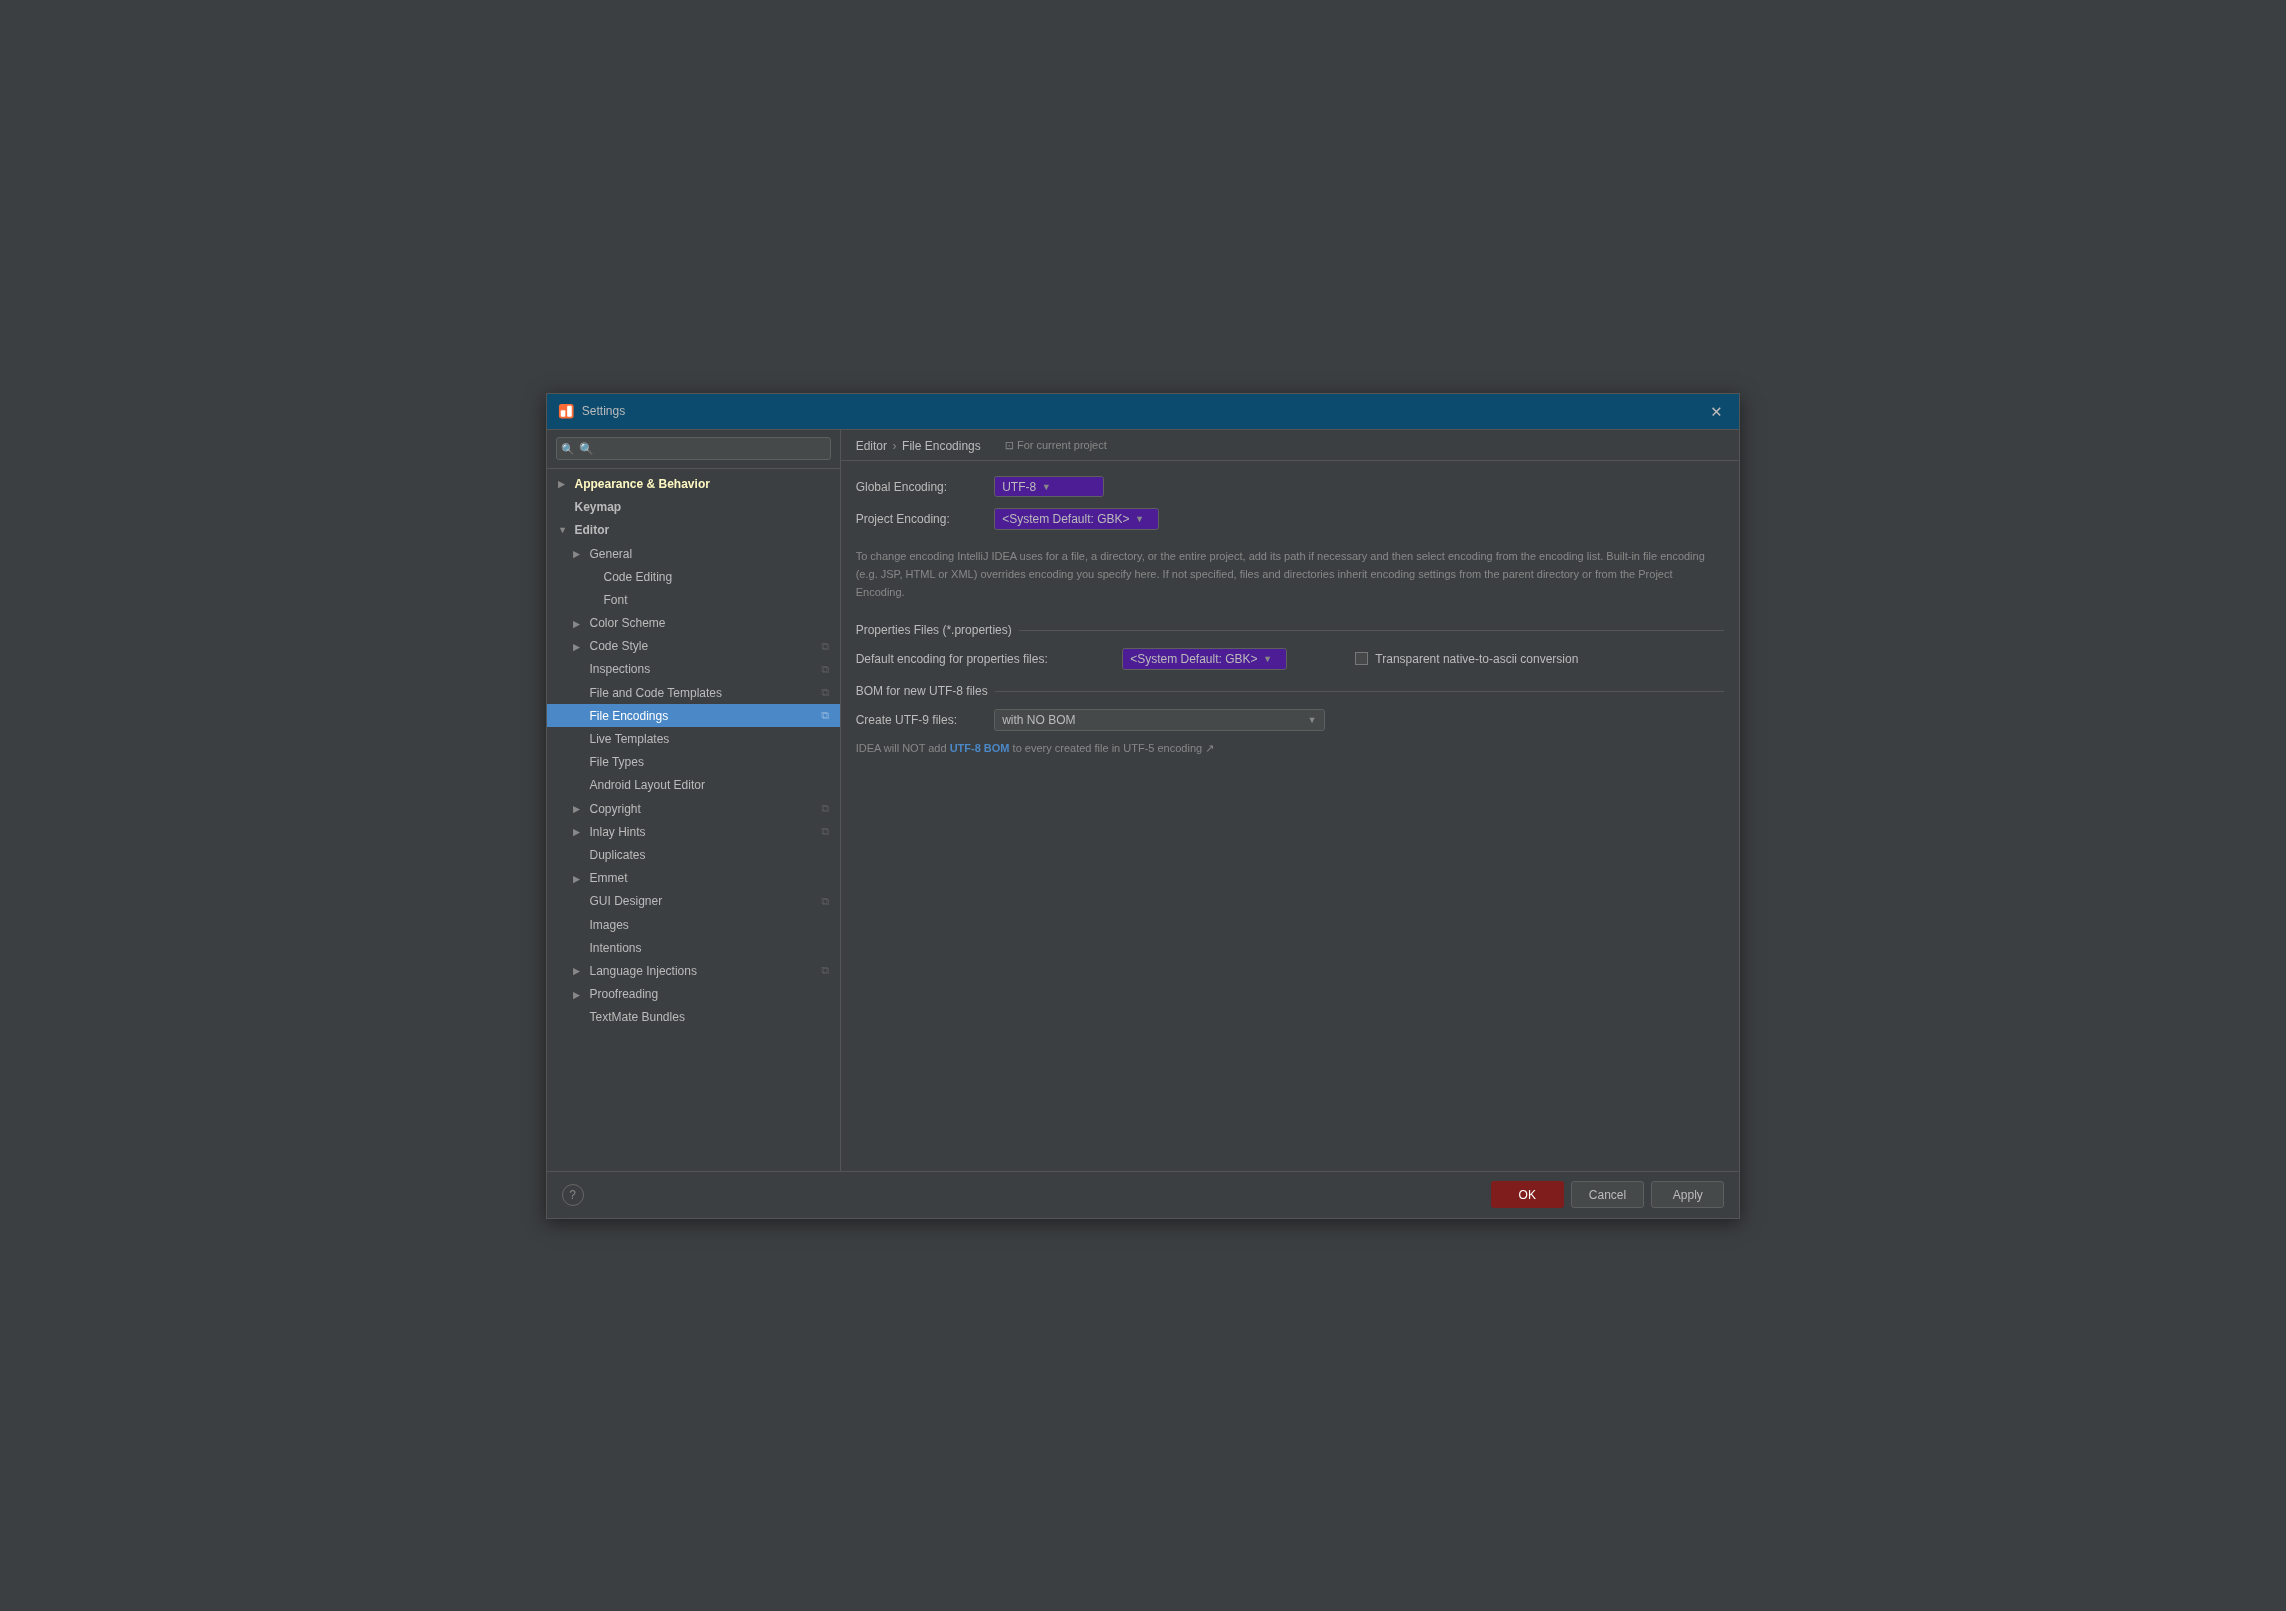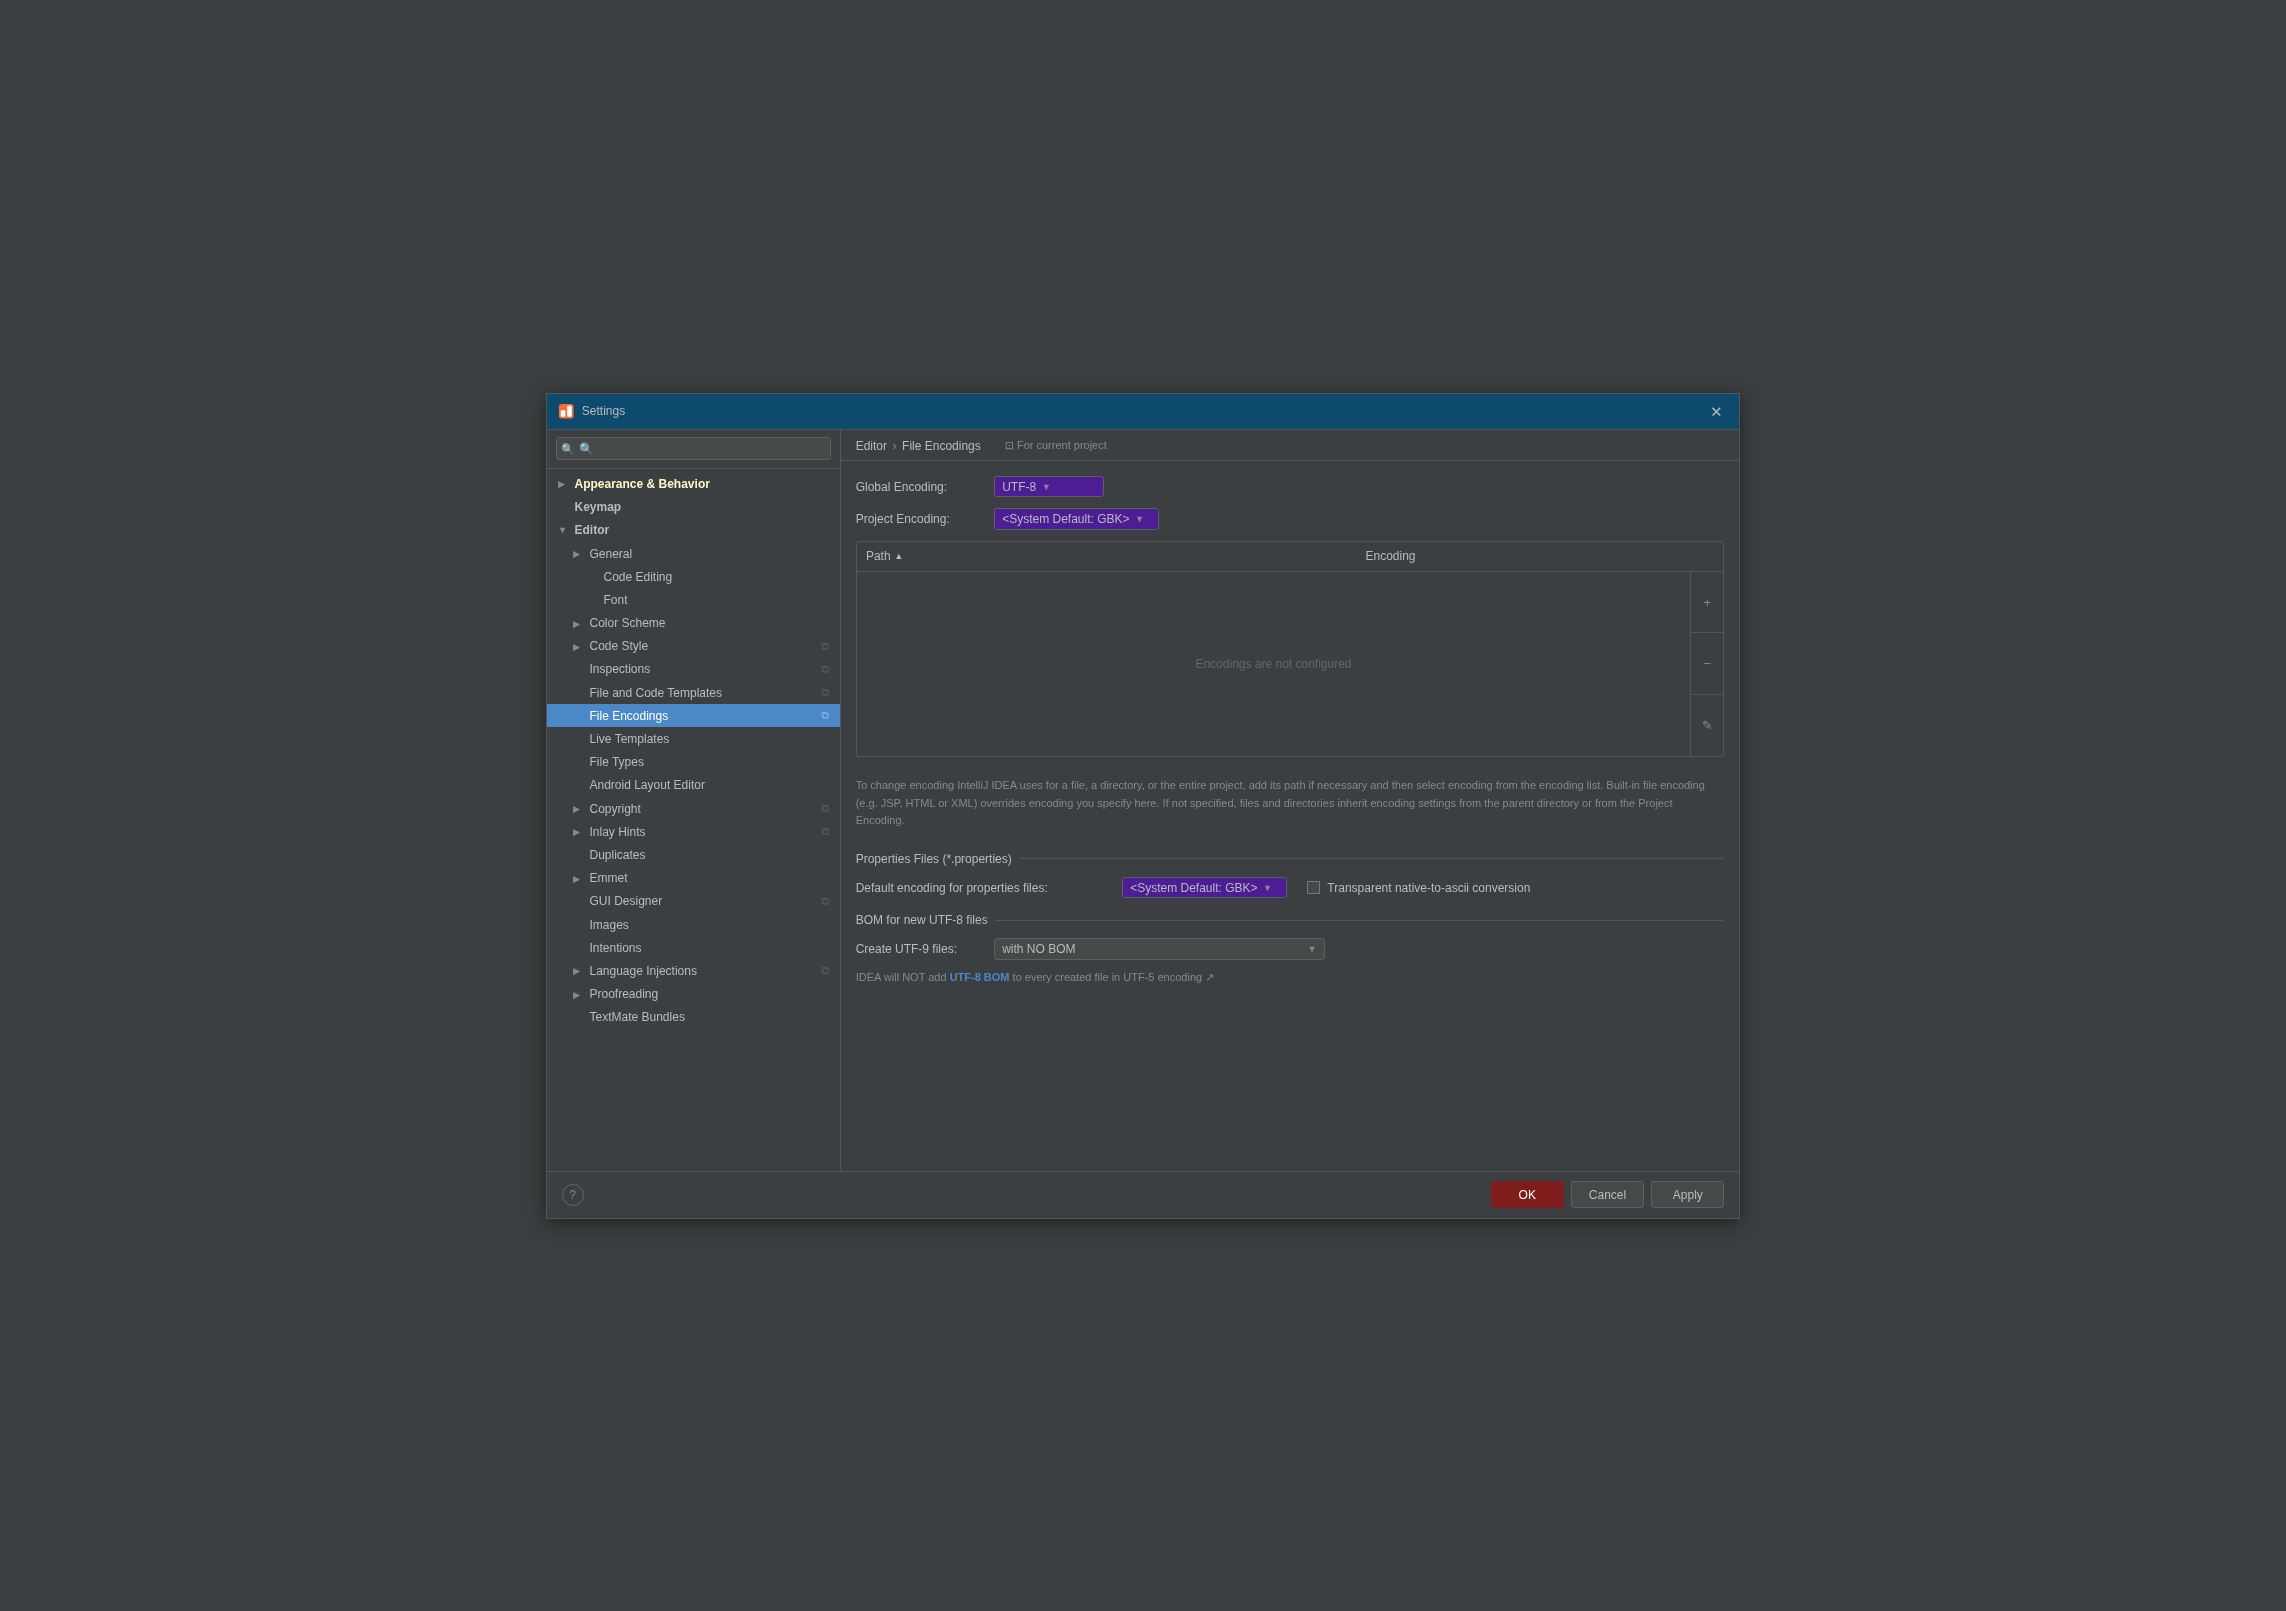--- a/index.html
+++ b/index.html
@@ -278,20 +278,21 @@
     }
     .divider-line {
       flex: 1;
       height: 0.9px;
       background: #555;
     }
     .checkbox-row {
       display: flex;
       align-items: flex-start;
       gap: 7.3px;
+      margin-left: 48px;
     }
     .checkbox {
       width: 13px;
       height: 13px;
       border: 0.9px solid #777;
       background: #45494a;
       cursor: pointer;
     }
     .checkbox-label {
       color: #bbbbbb;
@@ -551,41 +552,20 @@
         </div>
 
         <div class="form-row">
           <span class="form-label">Project Encoding:</span>
           <div class="dropdown" style="min-width:165px;">
             <span>&lt;System Default: GBK&gt;</span>
             <span class="dropdown-arrow">▼</span>
           </div>
         </div>
 
-        <div class="encodings-table">
-          <div class="table-header">
-            <div class="table-col-path">
-              <span>Path</span>
-              <span class="sort-arrow">▲</span>
-            </div>
-            <div class="table-col-encoding">
-              <span>Encoding</span>
-            </div>
-          </div>
-          <div class="table-body-wrap">
-            <div class="table-body">
-              <span class="empty-text">Encodings are not configured</span>
-            </div>
-            <div class="table-actions">
-              <div class="table-action-btn">+</div>
-              <div class="table-action-btn">−</div>
-              <div class="table-action-btn">✎</div>
-            </div>
-          </div>
-        </div>
 
         <p class="info-text">To change encoding IntelliJ IDEA uses for a file, a directory, or the entire project, add its path if necessary and then select encoding from the encoding list. Built-in file encoding (e.g. JSP, HTML or XML) overrides encoding you specify here. If not specified, files and directories inherit encoding settings from the parent directory or from the Project Encoding.</p>
 
         <div class="section-divider">
           <span class="section-label">Properties Files (*.properties)</span>
           <div class="divider-line"></div>
         </div>
 
         <div class="form-row">
           <span class="form-label" style="min-width:257px;">Default encoding for properties files:</span>

